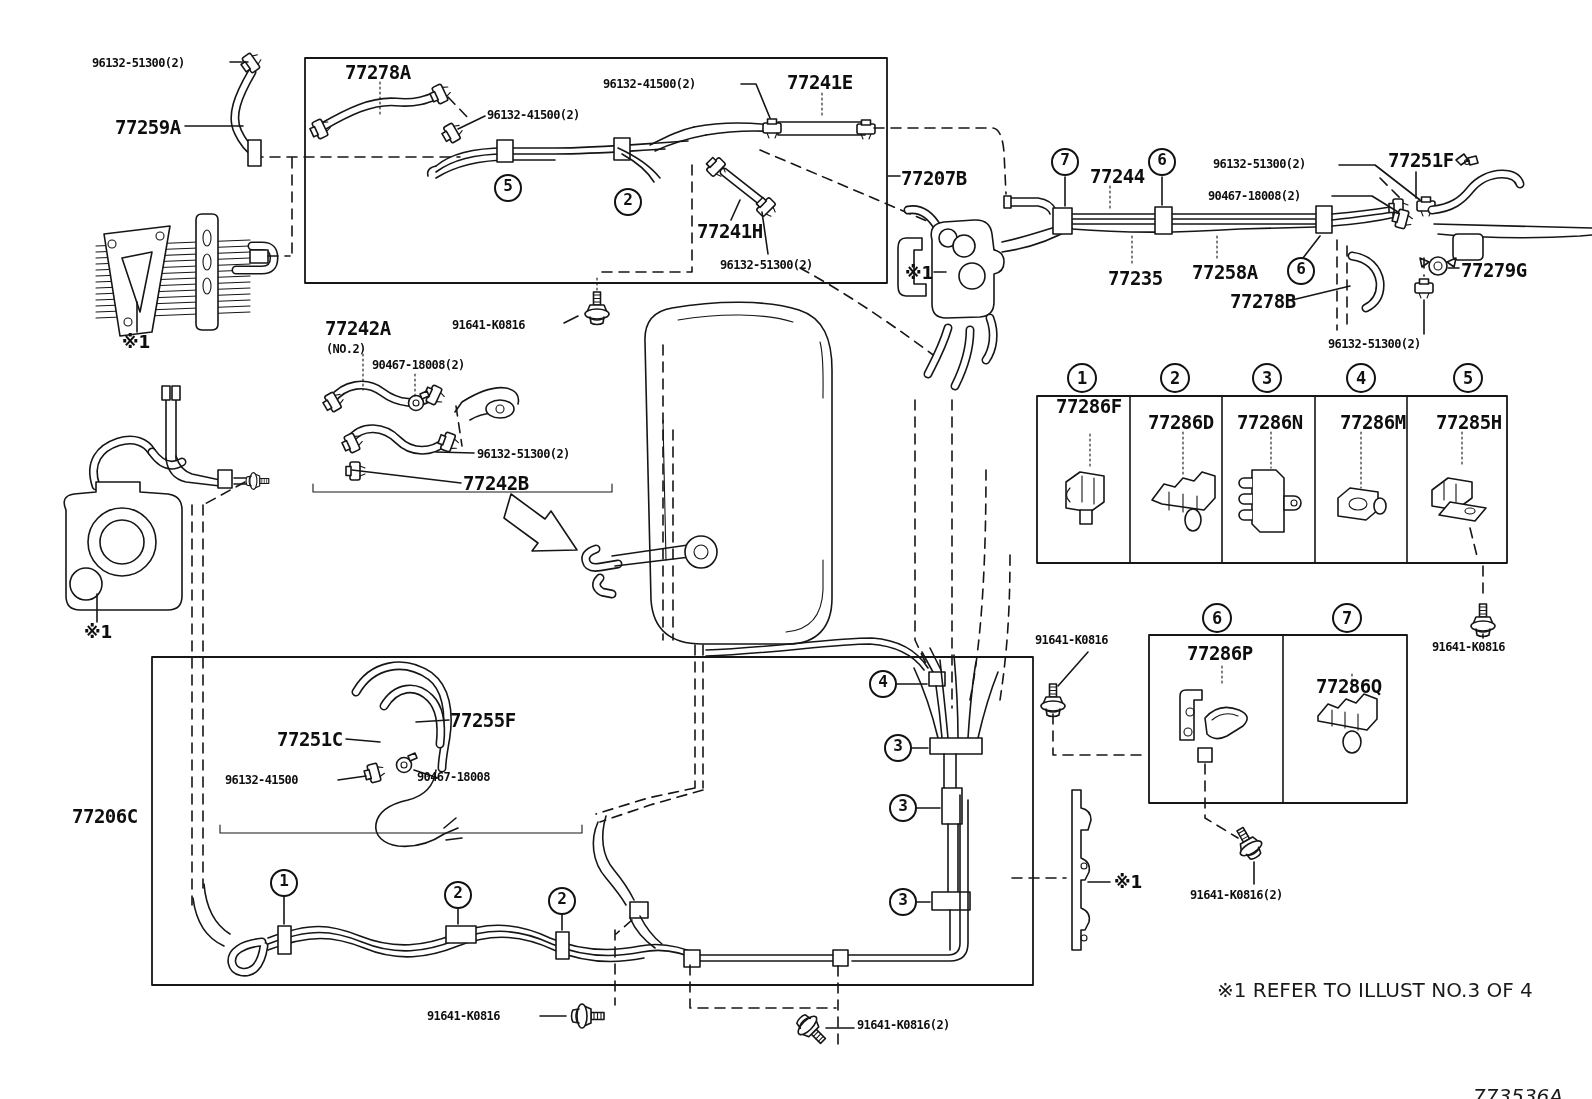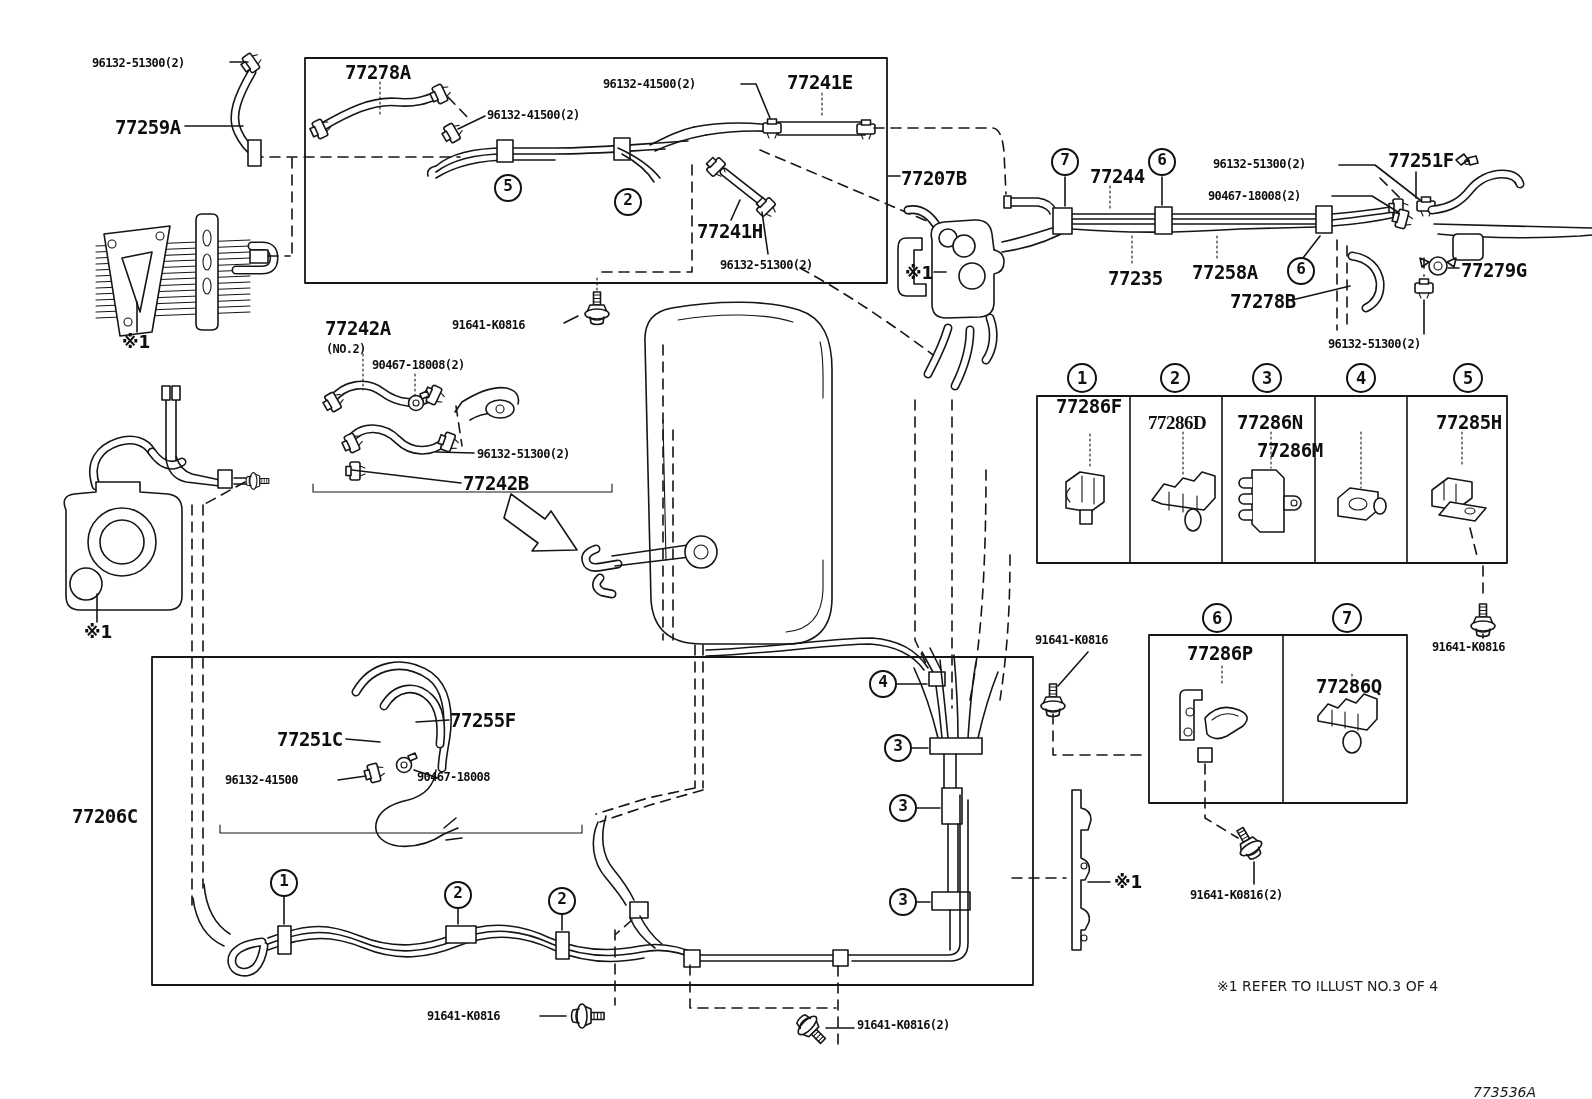--- a/index.html
+++ b/index.html
@@ -3,21 +3,21 @@
 <meta charset="utf-8">
 <style>
   html,body { margin:0; padding:0; background:#888; }
   #stage { position:relative; width:1592px; height:1099px; background:#ffffff; overflow:hidden;
            font-family:"DejaVu Sans Mono", monospace; }
   .lbl { position:absolute; font-family:"DejaVu Sans Mono", monospace; font-weight:bold;
          font-size:12px; line-height:18px; letter-spacing:-0.6px; color:#0e0e0e; white-space:nowrap; }
   .lbl-lg { font-size:19px; line-height:21px; letter-spacing:-0.5px; }
   .ref { position:absolute; font-family:"DejaVu Sans", sans-serif; font-weight:bold;
          font-size:17px; color:#0e0e0e; white-space:nowrap; }
-  .note { position:absolute; font-family:"DejaVu Sans", sans-serif; font-size:14px;
+  .note { position:absolute; font-family:"DejaVu Sans", sans-serif; font-size:20px;
           color:#1a1a1a; white-space:nowrap; }
   .co { position:absolute; box-sizing:border-box; width:28px; height:28px; border:2px solid #111;
         border-radius:50%; background:#fff; text-align:center; line-height:24px;
         font:bold 16px "DejaVu Sans Mono", monospace; color:#111; }
   .co-lg { width:30px; height:30px; line-height:26px; font-size:17px; }
   .art { position:absolute; left:0; top:0; }
   .art path, .art rect, .art line, .art circle, .art ellipse, .art polyline
       { stroke:#161616; stroke-width:1.6; fill:none; stroke-linecap:round; stroke-linejoin:round; }
   .art .sf  { fill:#ffffff; }
   .art .box { stroke-width:1.8; }
@@ -406,23 +406,23 @@
   <div class="co" style="left:889px; top:794px;">3</div>
   <div class="co" style="left:889px; top:888px;">3</div>
 
   <div>
     <div class="co co-lg" style="left:1067px; top:363px;">1</div>
     <div class="co co-lg" style="left:1160px; top:363px;">2</div>
     <div class="co co-lg" style="left:1252px; top:363px;">3</div>
     <div class="co co-lg" style="left:1346px; top:363px;">4</div>
     <div class="co co-lg" style="left:1453px; top:363px;">5</div>
     <div class="lbl lbl-lg" style="left:1056px; top:396px;">77286F</div>
-    <div class="lbl lbl-lg" style="left:1148px; top:412px;font-family:Liberation Serif, serif;">77286D</div>
+    <div class="lbl lbl-lg" style="left:1148px; top:412px;">77286D</div>
     <div class="lbl lbl-lg" style="left:1237px; top:412px;">77286N</div>
-    <div class="lbl lbl-lg" style="left:1257px; top:412px;margin-top:28px;">77286M</div>
+    <div class="lbl lbl-lg" style="left:1340px; top:412px;">77286M</div>
     <div class="lbl lbl-lg" style="left:1436px; top:412px;">77285H</div>
   </div>
 
   <div>
     <div class="co co-lg" style="left:1202px; top:603px;">6</div>
     <div class="co co-lg" style="left:1332px; top:603px;">7</div>
     <div class="lbl lbl-lg" style="left:1187px; top:643px;">77286P</div>
     <div class="lbl lbl-lg" style="left:1316px; top:676px;">77286Q</div>
   </div>
 

